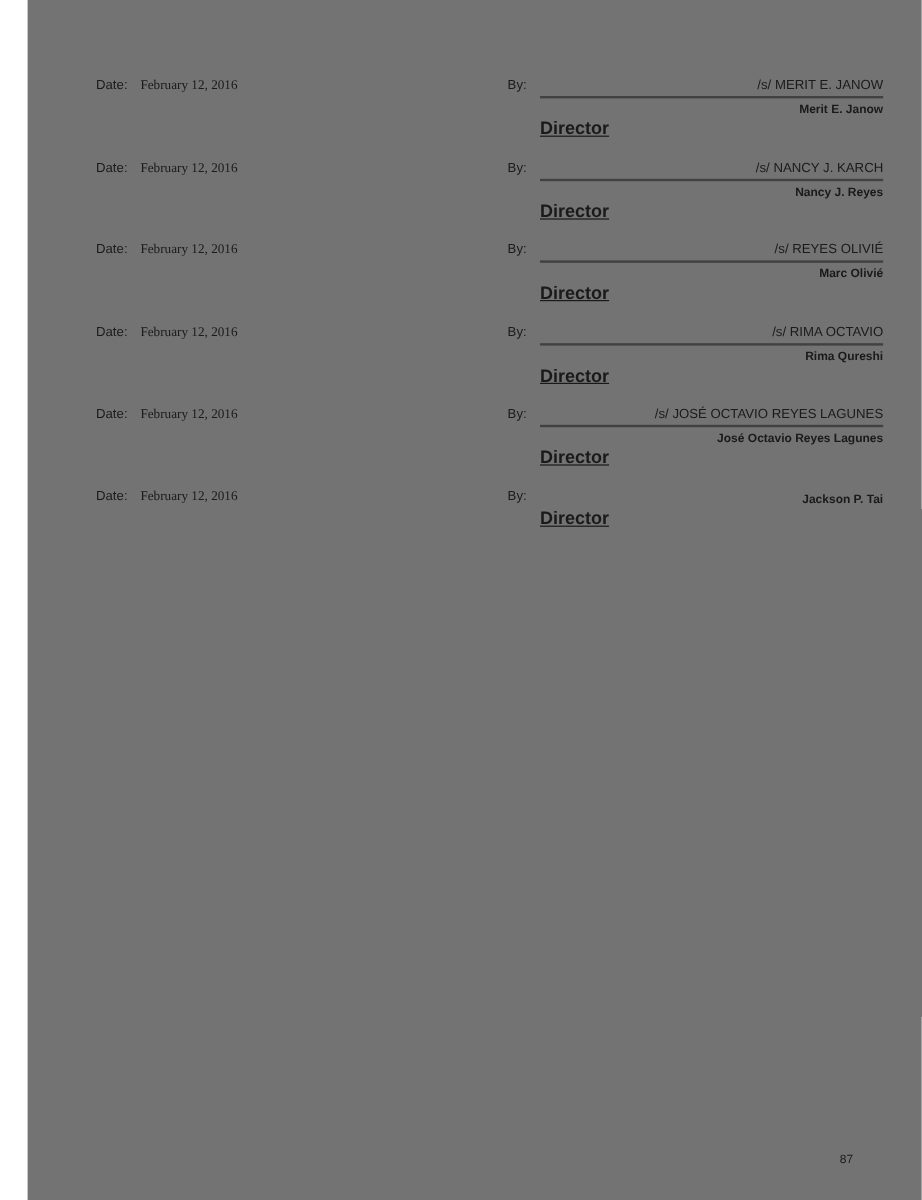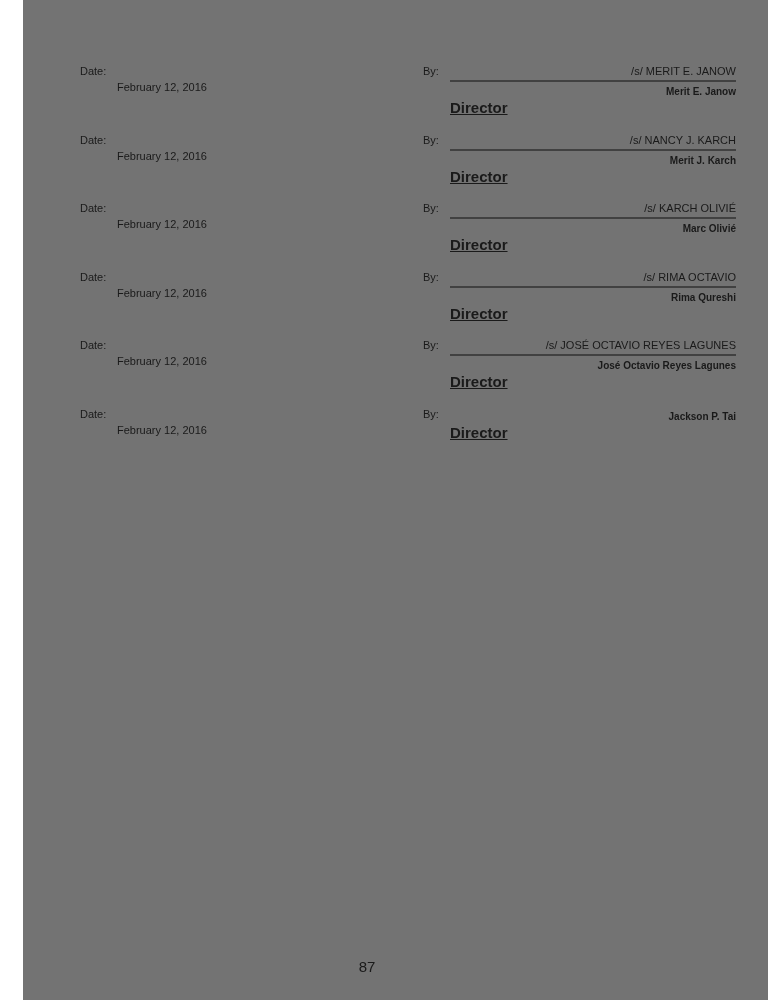--- a/index.html
+++ b/index.html
@@ -30,24 +30,25 @@
     position: absolute;
     left: 57px;
     top: 0;
     font-size: 11px;
     line-height: 15px;
     color: #1a1a1a;
   }
   .date-value {
     position: absolute;
     left: 94px;
-    top: 16px;
+    top: 0;
     font-size: 11px;
     line-height: 15px;
     color: #1a1a1a;
+    font-family: Liberation Serif, serif;
   }
   .by-label {
     position: absolute;
     left: 400px;
     top: 0;
     font-size: 11px;
     line-height: 15px;
     color: #1a1a1a;
   }
   .sig-area {
@@ -80,22 +81,22 @@
     line-height: 13px;
     margin-top: 3px;
     color: #1a1a1a;
     text-decoration: underline;
   }
   .page-footer {
     position: absolute;
     top: 960px;
     left: 0;
     width: 688px;
-    text-align: center;
-    font-size: 15px;
+    text-align: right;
+    font-size: 10px;
     line-height: 14px;
     color: #1a1a1a;
   }
   
   .b0 { top: 64px; }
   .b1 { top: 133px; }
   .b2 { top: 201px; }
   .b3 { top: 270px; }
   .b4 { top: 338px; }
   .b5 { top: 407px; }
@@ -115,31 +116,31 @@
       <div class="sig-title">Director</div>
     </div>
   </div>
 
   <div class="sig-block b1">
     <span class="date-label">Date:</span>
     <span class="date-value">February 12, 2016</span>
     <span class="by-label">By:</span>
     <div class="sig-area">
       <div class="sig-name">/s/ NANCY J. KARCH</div>
-      <div class="sig-printed">Merit J. Karch</div>
+      <div class="sig-printed">Nancy J. Reyes</div>
       <div class="sig-title">Director</div>
     </div>
   </div>
 
   <div class="sig-block b2">
     <span class="date-label">Date:</span>
     <span class="date-value">February 12, 2016</span>
     <span class="by-label">By:</span>
     <div class="sig-area">
-      <div class="sig-name">/s/ KARCH OLIVIÉ</div>
+      <div class="sig-name">/s/ REYES OLIVIÉ</div>
       <div class="sig-printed">Marc Olivié</div>
       <div class="sig-title">Director</div>
     </div>
   </div>
 
   <div class="sig-block b3">
     <span class="date-label">Date:</span>
     <span class="date-value">February 12, 2016</span>
     <span class="by-label">By:</span>
     <div class="sig-area">

